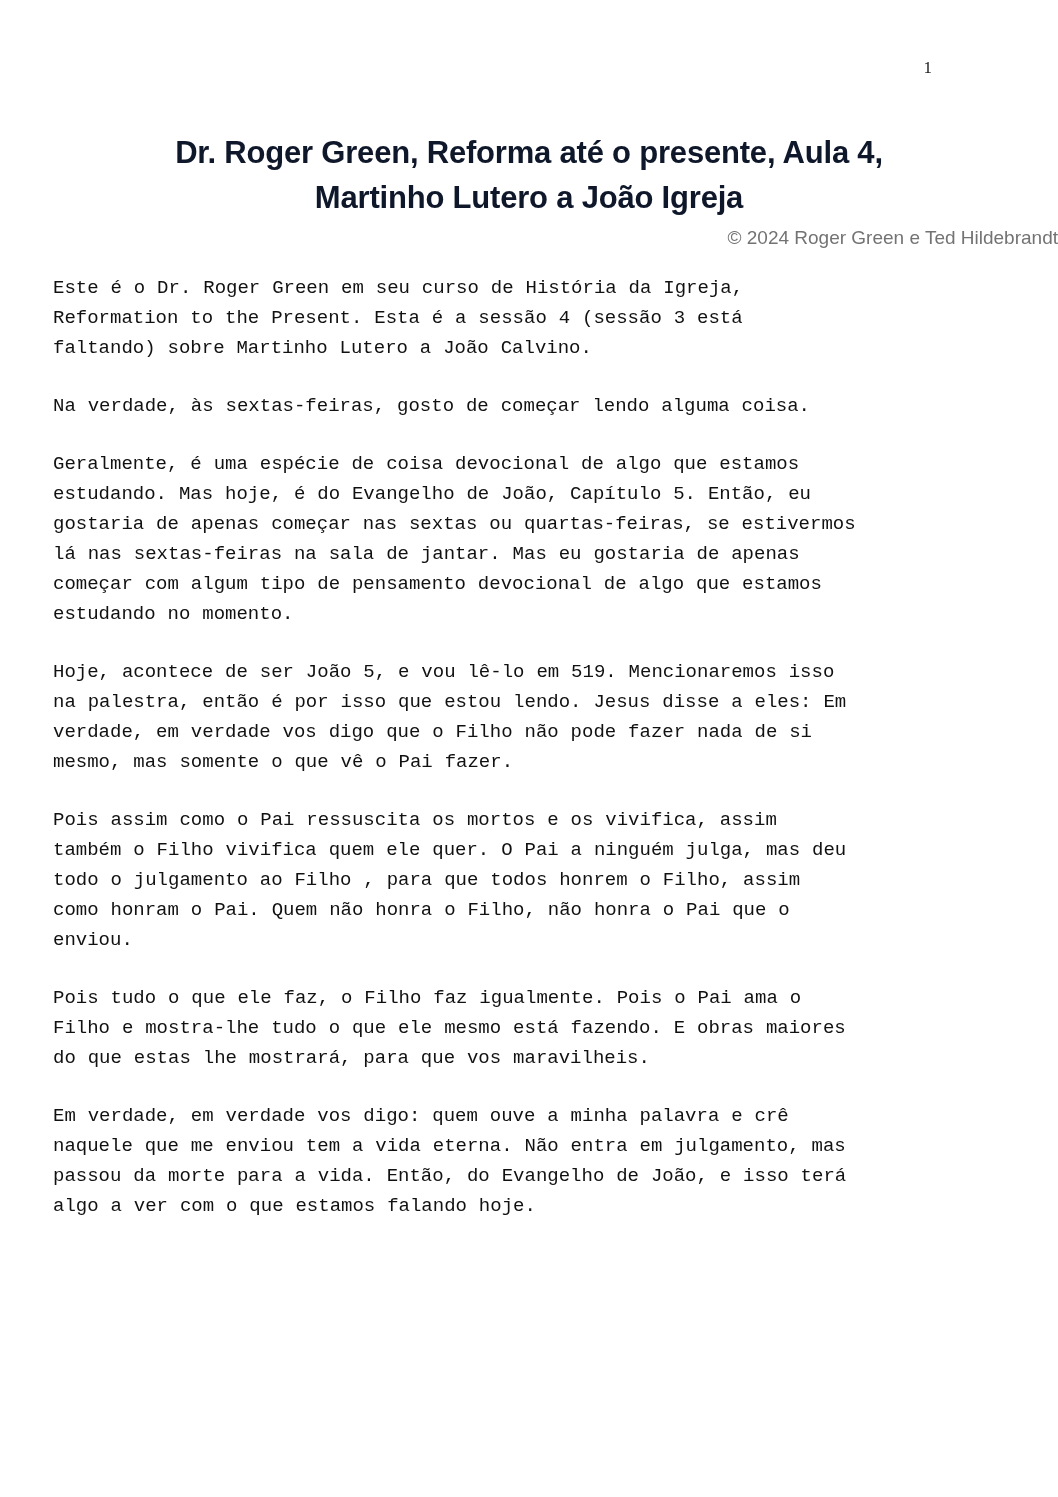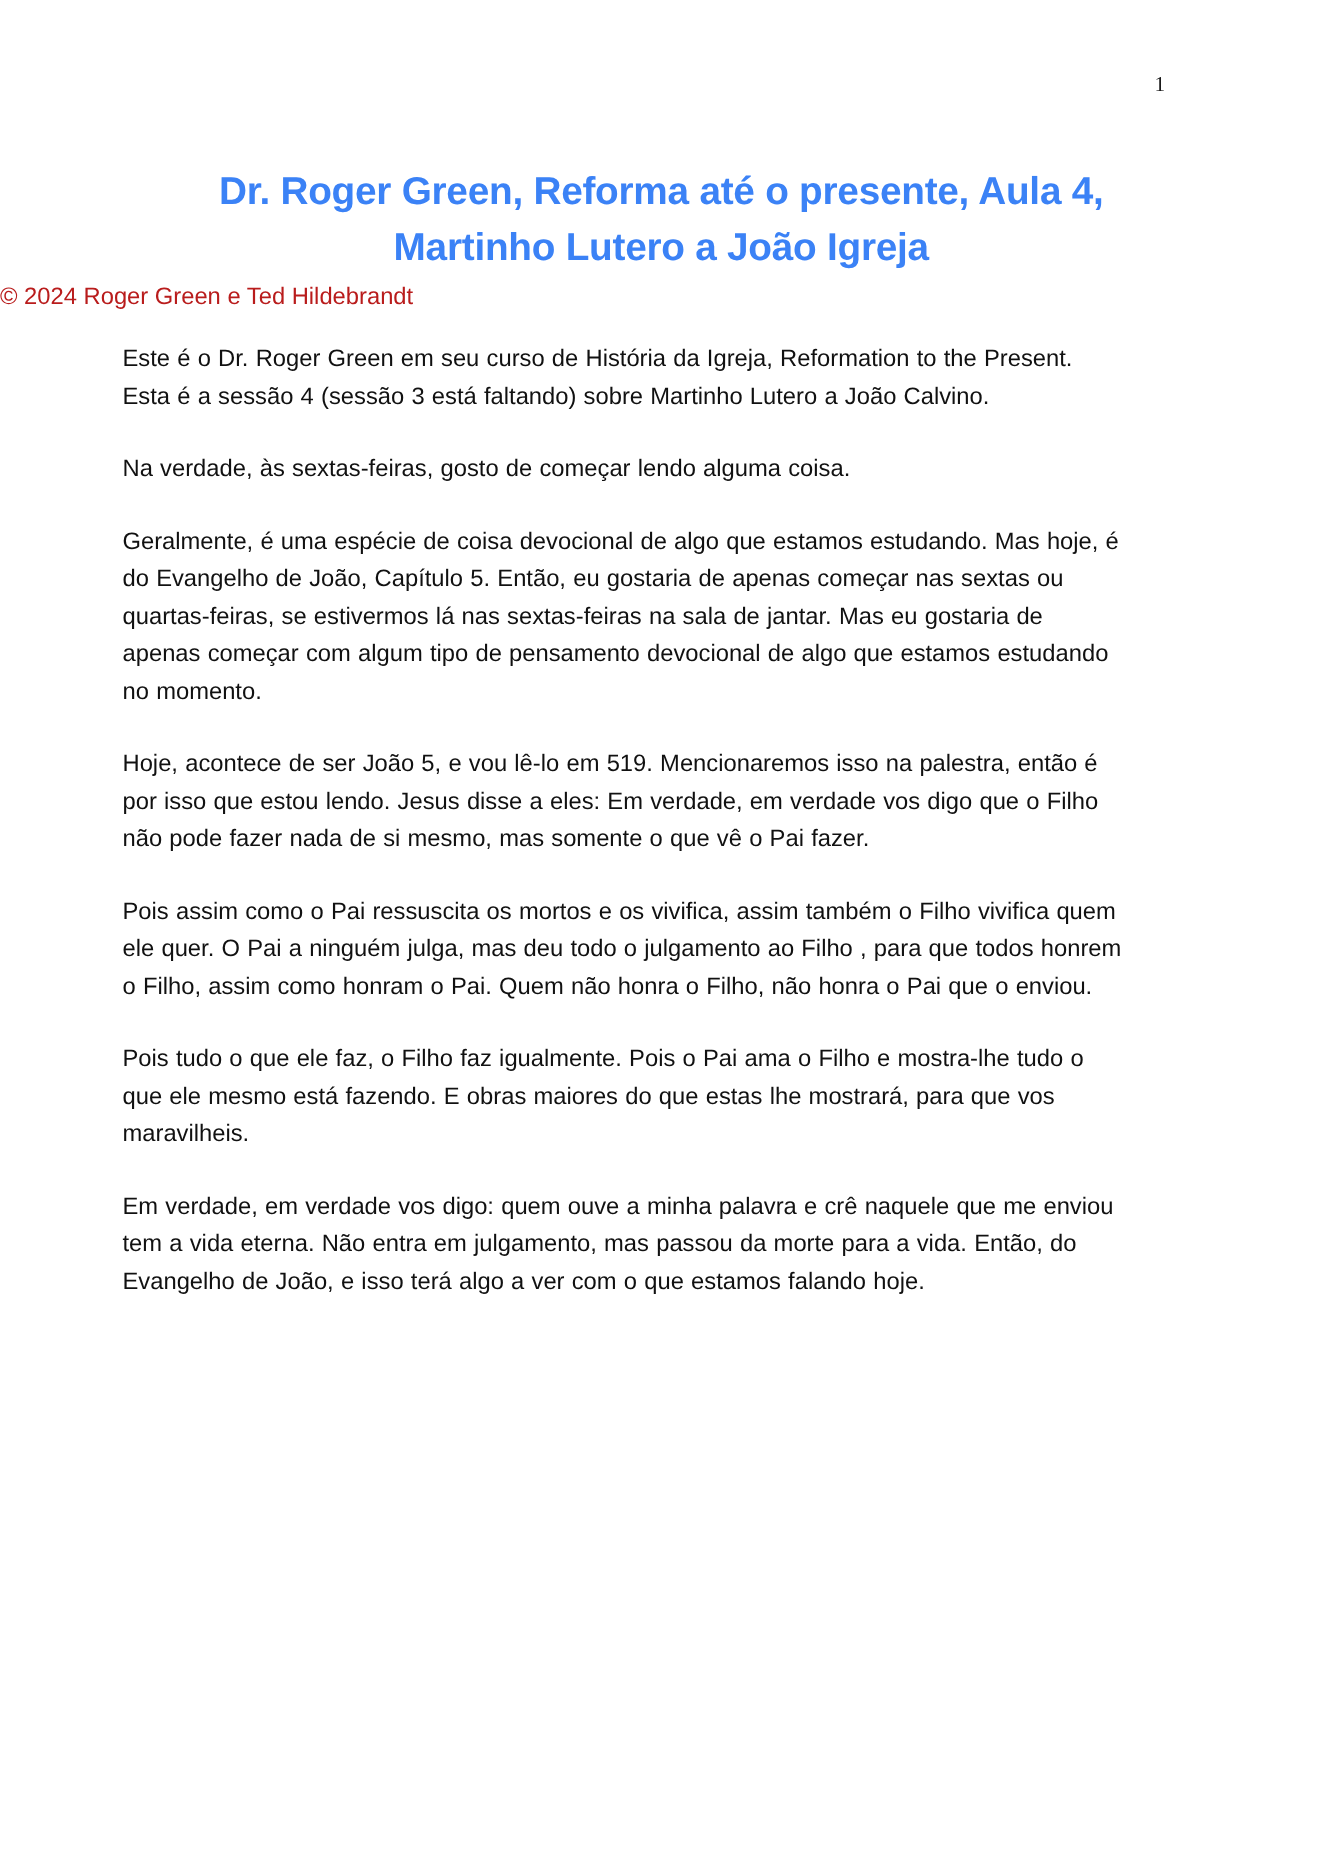--- a/index.html
+++ b/index.html
@@ -21,34 +21,35 @@
     font-size: 17px;
     line-height: 1;
     color: #1a1a1a;
   }
   .title-block {
     margin-top: 130px;
     text-align: center;
     font-weight: bold;
     font-size: 31px;
     line-height: 45px;
-    color: #3b82f6;
+    color: #0f172a;
     letter-spacing: -0.2px;
   }
   .copyright-line {
     margin-top: 6px;
-    text-align: left;
+    text-align: right;
     font-size: 19px;
     line-height: 24px;
-    color: #b91c1c;
+    color: #737373;
   }
   .content {
-    margin-left: 98px;
+    margin-left: 53px;
     width: 803px;
     margin-top: 23px;
+    font-family: Liberation Mono, monospace;
   }
   .para {
     font-size: 19px;
     line-height: 30px;
     margin-bottom: 28px;
     color: #111111;
     text-align: left;
     word-spacing: 0.5px;
   }
 </style>

